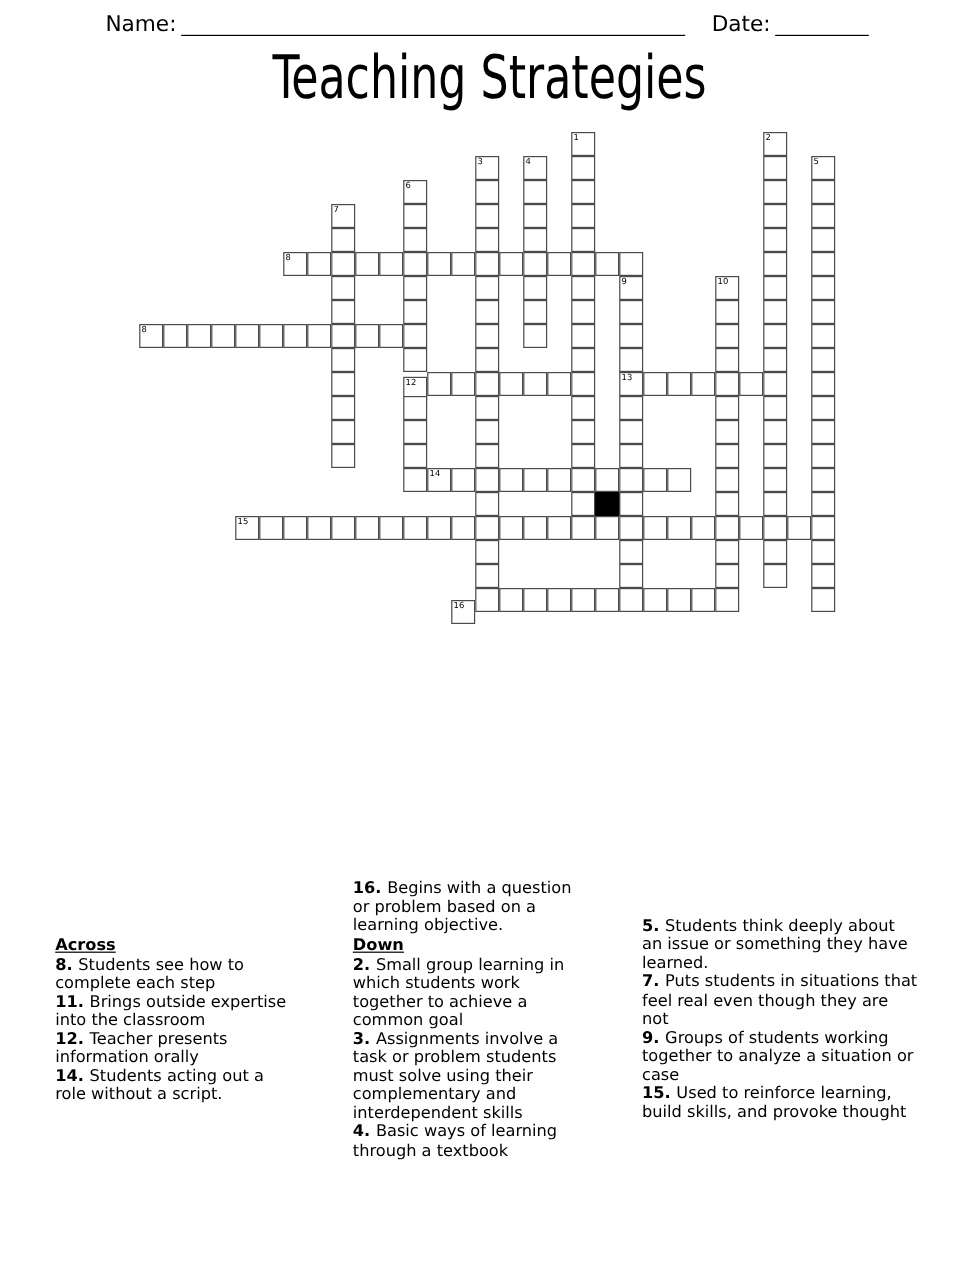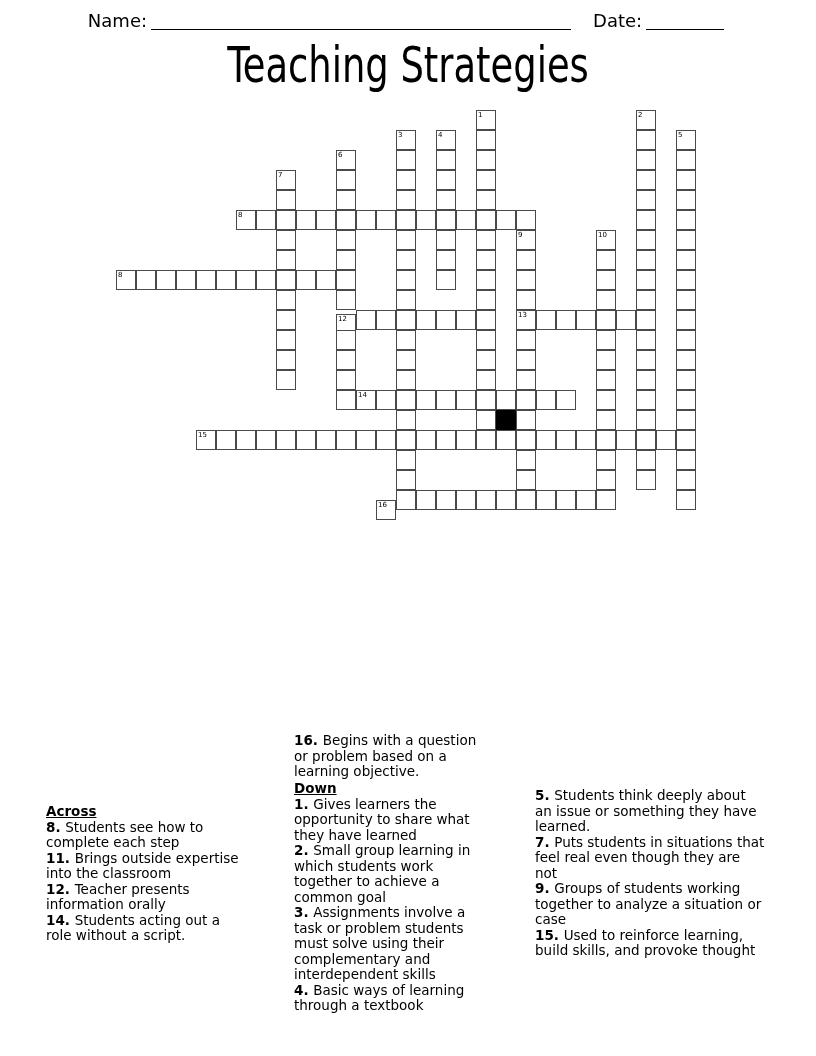--- a/index.html
+++ b/index.html
@@ -380,21 +380,20 @@
         <div class="clue"><span class="cnum">12. </span><span>Teacher presents information orally</span></div>
         <div class="clue"><span class="cnum">14. </span><span>Students acting out a role without a script.</span></div>
       </div>
   </div>
   <div class="clue-col" id="clue-col-2">
     <div id="across-list-2">
         <div class="clue"><span class="cnum">16. </span><span>Begins with a question or problem based on a learning objective.</span></div>
       </div>
     <div class="section-head">Down</div>
     <div id="down-list-1">
-        <div class="clue"><span class="cnum">1. </span><span>Gives learners the opportunity to share what they have learned</span></div>
         <div class="clue"><span class="cnum">2. </span><span>Small group learning in which students work together to achieve a common goal</span></div>
         <div class="clue"><span class="cnum">3. </span><span>Assignments involve a task or problem students must solve using their complementary and interdependent skills</span></div>
         <div class="clue"><span class="cnum">4. </span><span>Basic ways of learning through a textbook</span></div>
       </div>
   </div>
   <div class="clue-col" id="clue-col-3">
     <div id="down-list-2">
         <div class="clue"><span class="cnum">5. </span><span>Students think deeply about an issue or something they have learned.</span></div>
         <div class="clue"><span class="cnum">7. </span><span>Puts students in situations that feel real even though they are not</span></div>
         <div class="clue"><span class="cnum">9. </span><span>Groups of students working together to analyze a situation or case</span></div>

